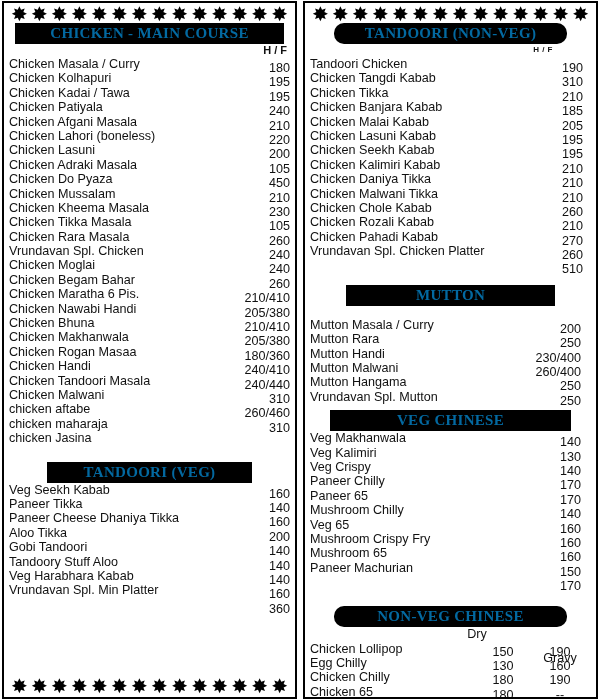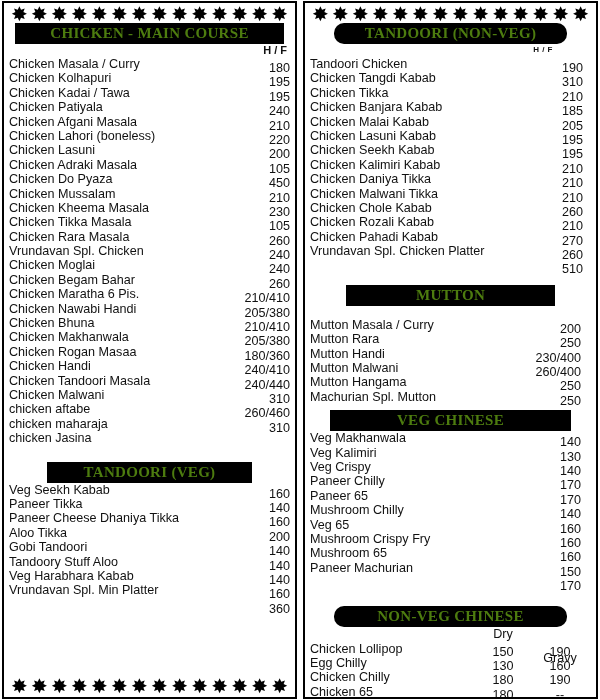--- a/index.html
+++ b/index.html
@@ -47,21 +47,21 @@
     line-height:1;
     color:#000;
     display:block;
     transform:translateY(-1px);
   }
   .stars-bottom { margin-top:auto; }
 
   
   .bar {
     background:#000;
-    color:#4d7c0f;
+    color:#0369a1;
     font-family:"Liberation Serif", serif;
     font-weight:bold;
     text-align:center;
     letter-spacing:0.3px;
     font-size:15px;
     line-height:18px;
     padding:1px 6px 2px 6px;
     white-space:nowrap;
     flex:0 0 auto;
   }
@@ -107,20 +107,21 @@
   .list-r2 .row .price { width:66px; padding-right:10px; }
 
   
   .dg-head {
     display:flex;
     justify-content:flex-end;
     font-size:12.6px;
     line-height:14px;
     height:15px;
     flex:0 0 auto;
+    gap:26px;
   }
   .dg-head .c { width:52px; text-align:center; }
   .dg-head .c.g { width:62px;margin-top:24px; }
   .row.dg .c { width:52px; text-align:center; flex:0 0 auto; position:relative; top:3px; font-size:12.6px; }
   .row.dg .c.g { width:62px; }
 
   .gap-sm { height:6px; flex:0 0 auto; }
   .gap-lg { height:16px; flex:0 0 auto; }
   .spacer { flex:1 1 auto; }
 </style>
@@ -423,21 +424,21 @@
         </div>
         <div class="row">
           <span class="name">Mutton Malwani</span>
           <span class="price">260/400</span>
         </div>
         <div class="row">
           <span class="name">Mutton Hangama</span>
           <span class="price">250</span>
         </div>
         <div class="row">
-          <span class="name">Machurian Spl. Mutton</span>
+          <span class="name">Vrundavan Spl. Mutton</span>
           <span class="price">250</span>
         </div>
       </div>
 
     <div class="gap-sm"></div>
 
     <div class="bar w-vc">VEG CHINESE</div>
     <div class="list list-r2">
         <div class="row">
           <span class="name">Veg Makhanwala</span>

